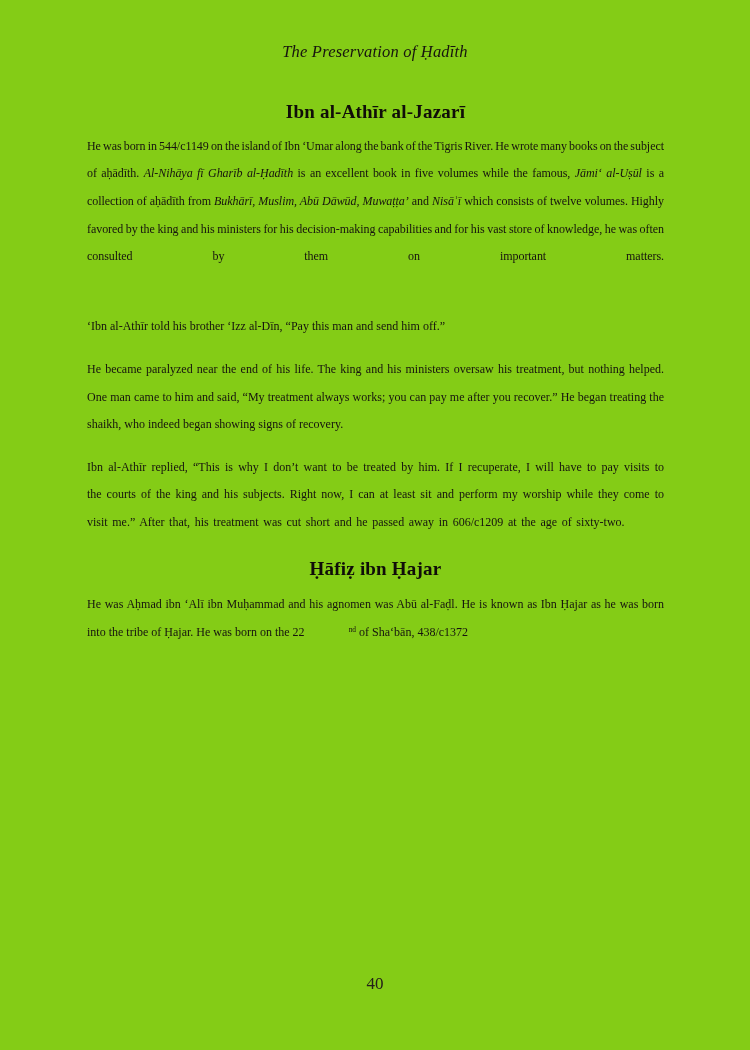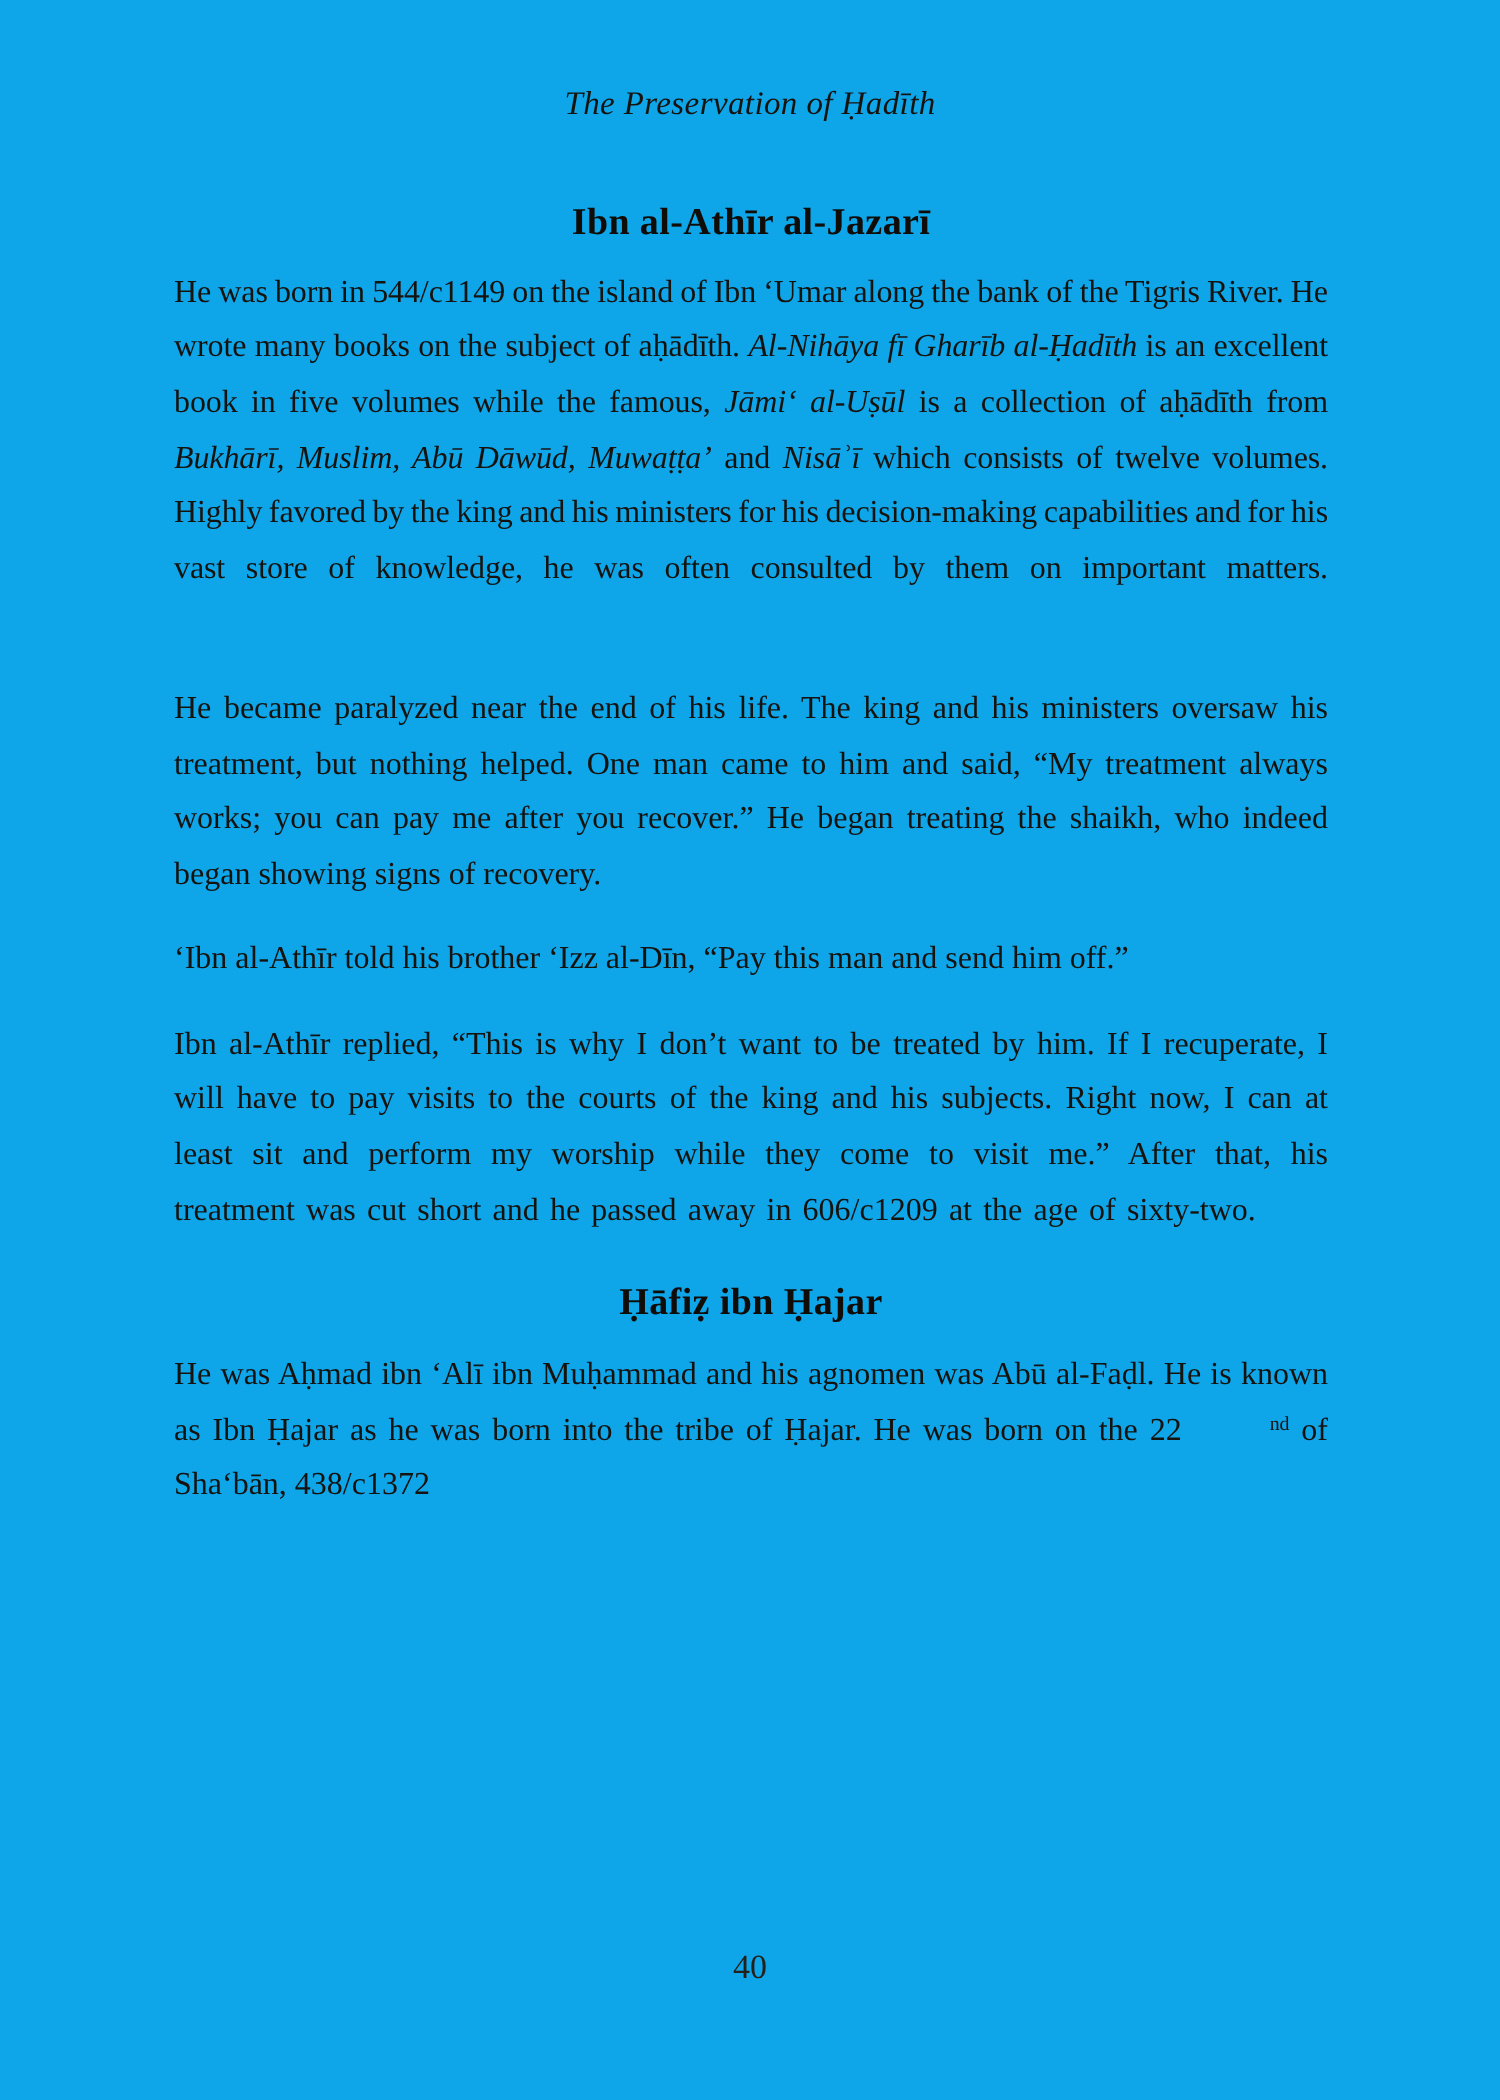--- a/index.html
+++ b/index.html
@@ -6,21 +6,21 @@
     margin: 0;
     padding: 0;
     background: #ffffff;
   }
 
   .page {
     position: relative;
     width: 750px;
     height: 1050px;
     margin: 0 auto;
-    background: #0ea5e9;
+    background: #84cc16;
     font-family: "Liberation Serif", "DejaVu Serif", serif;
     color: #121212;
     overflow: hidden;
   }
 
   
   .running-header {
     position: absolute;
     top: 42px;
     left: 0;
@@ -52,21 +52,21 @@
   }
 
   .heading.second {
     margin-top: 21px;
     margin-bottom: 10px;
     text-align: center;
   }
 
   p.para {
     margin: 0 0 15px 0;
-    font-size: 16px;
+    font-size: 12px;
     line-height: 27.6px;
     text-align: justify;
     text-justify: inter-word;
     color: #16130f;
     hyphens: none;
   }
 
   p.para:last-child {
     margin-bottom: 0;
   }
@@ -106,22 +106,22 @@
 <body>
 
 <div class="page">
 
   <div class="running-header">The Preservation of Ḥadīth</div>
 
   <div class="textblock">
     <div id="content">
         <div class="heading">Ibn al-Athīr al-Jazarī</div>
         <p class="para tight"><span>He was born in 544/c1149 on the island of Ibn ʻUmar along the bank of the Tigris River. He wrote many books on the subject of aḥādīth. </span><i>Al-Nihāya fī Gharīb al-Ḥadīth</i><span> is an excellent book in five volumes while the famous, </span><i>Jāmiʻ al-Uṣūl</i><span> is a collection of aḥādīth from </span><i>Bukhārī, Muslim, Abū Dāwūd, Muwaṭṭa’</i><span> and </span><i>Nisāʾī</i><span> which consists of twelve volumes. Highly favored by the king and his ministers for his decision-making capabilities and for his vast store of knowledge, he was often consulted by them on important matters.</span><span class="lastline-full"></span></p>
+        <p class="para normal"><span>ʻIbn al-Athīr told his brother ʻIzz al-Dīn, “Pay this man and send him off.”</span></p>
         <p class="para normal"><span>He became paralyzed near the end of his life. The king and his ministers oversaw his treatment, but nothing helped. One man came to him and said, “My treatment always works; you can pay me after you recover.” He began treating the shaikh, who indeed began showing signs of recovery.</span></p>
-        <p class="para normal"><span>ʻIbn al-Athīr told his brother ʻIzz al-Dīn, “Pay this man and send him off.”</span></p>
         <p class="para loose"><span>Ibn al-Athīr replied, “This is why I don’t want to be treated by him. If I recuperate, I will have to pay visits to the courts of the king and his subjects. Right now, I can at least sit and perform my worship while they come to visit me.” After that, his treatment was cut short and he passed away in 606/c1209 at the age of sixty-two.</span></p>
         <div class="heading second">Ḥāfiẓ ibn Ḥajar</div>
         <p class="para normal"><span>He was Aḥmad ibn ʻAlī ibn Muḥammad and his agnomen was Abū al-Faḍl. He is known as Ibn Ḥajar as he was born into the tribe of Ḥajar. He was born on the 22</span><sup class="ord">nd</sup><span> of Shaʻbān, 438/c1372</span></p>
       </div>
   </div>
 
   <div class="folio">40</div>
 
 </div>
 

